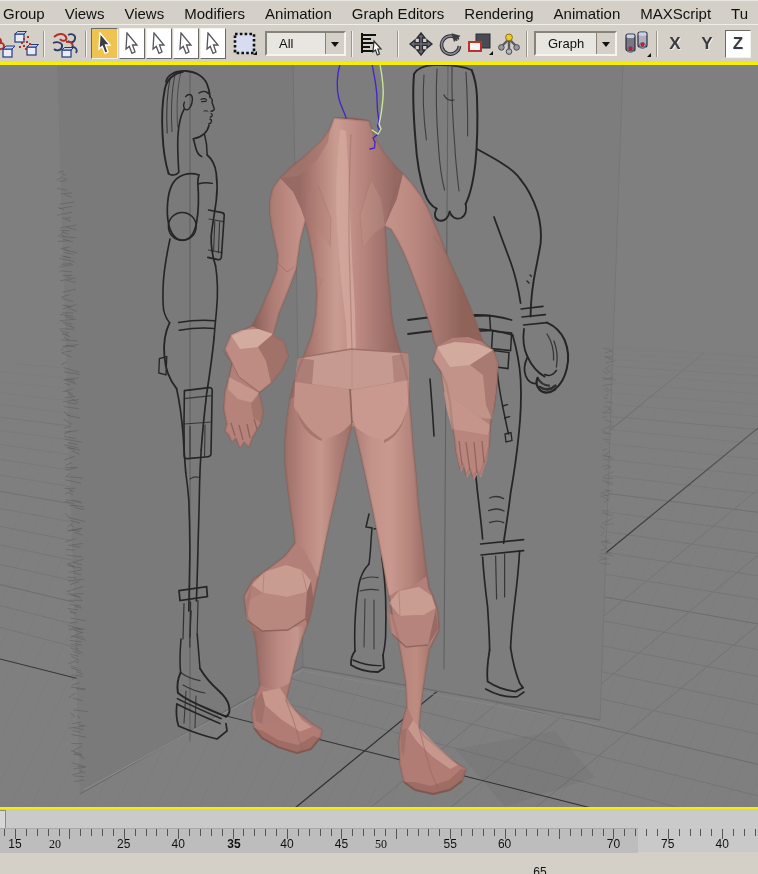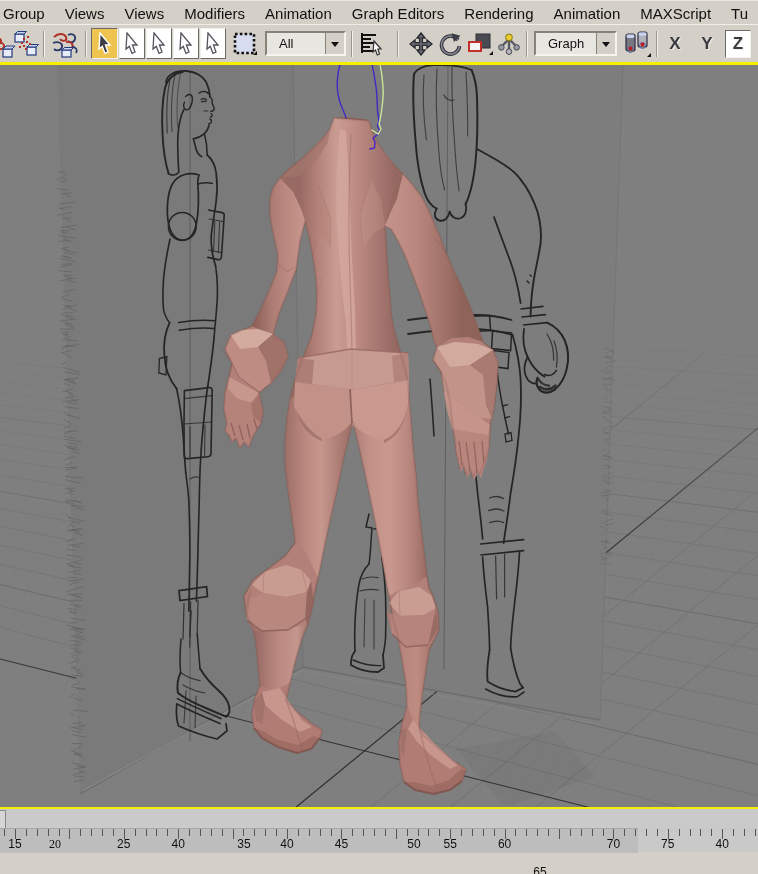--- a/index.html
+++ b/index.html
@@ -555,39 +555,39 @@
         <div class="tick minor" style="left: 145.56px;"></div>
         <div class="tick minor" style="left: 156.44px;"></div>
         <div class="tick minor" style="left: 167.32px;"></div>
         <div class="tick major" style="left: 178.2px;"></div>
         <div class="tlabel" style="left: 178.2px;">40</div>
         <div class="tick minor" style="left: 189.08px;"></div>
         <div class="tick minor" style="left: 199.96px;"></div>
         <div class="tick minor" style="left: 210.84px;"></div>
         <div class="tick minor" style="left: 221.72px;"></div>
         <div class="tick major" style="left: 232.6px;"></div>
-        <div class="tlabel" style="left: 244px;">35</div>
+        <div class="tlabel" style="left: 234px; font-weight: bold;">35</div>
         <div class="tick minor" style="left: 243.48px;"></div>
         <div class="tick minor" style="left: 254.36px;"></div>
         <div class="tick minor" style="left: 265.24px;"></div>
         <div class="tick minor" style="left: 276.12px;"></div>
         <div class="tick major" style="left: 287px;"></div>
         <div class="tlabel" style="left: 287px;">40</div>
         <div class="tick minor" style="left: 297.88px;"></div>
         <div class="tick minor" style="left: 308.76px;"></div>
         <div class="tick minor" style="left: 319.64px;"></div>
         <div class="tick minor" style="left: 330.52px;"></div>
         <div class="tick major" style="left: 341.4px;"></div>
         <div class="tlabel" style="left: 341.4px;">45</div>
         <div class="tick minor" style="left: 352.28px;"></div>
         <div class="tick minor" style="left: 363.16px;"></div>
         <div class="tick minor" style="left: 374.04px;"></div>
         <div class="tick minor" style="left: 384.92px;"></div>
         <div class="tick major" style="left: 395.8px;"></div>
-        <div class="tlabel" style="left: 414px;">50</div>
+        <div class="tlabel" style="left: 381px; font-family: Liberation Serif, serif;">50</div>
         <div class="tick minor" style="left: 406.68px;"></div>
         <div class="tick minor" style="left: 417.56px;"></div>
         <div class="tick minor" style="left: 428.44px;"></div>
         <div class="tick minor" style="left: 439.32px;"></div>
         <div class="tick major" style="left: 450.2px;"></div>
         <div class="tlabel" style="left: 450.2px;">55</div>
         <div class="tick minor" style="left: 461.08px;"></div>
         <div class="tick minor" style="left: 471.96px;"></div>
         <div class="tick minor" style="left: 482.84px;"></div>
         <div class="tick minor" style="left: 493.72px;"></div>

